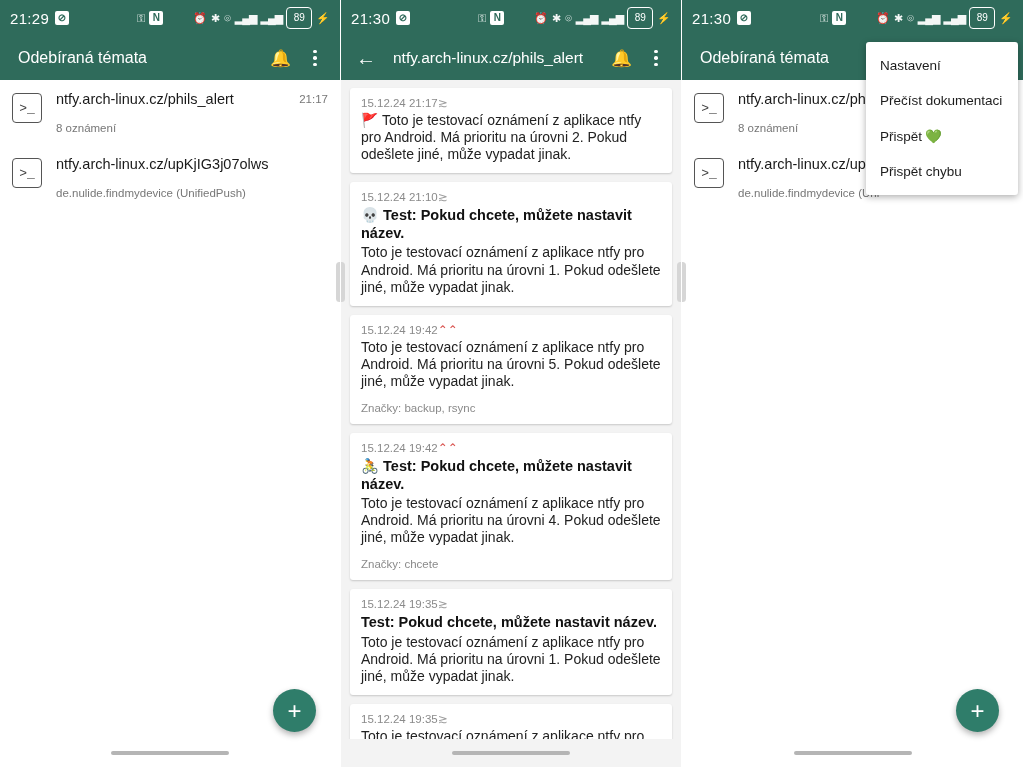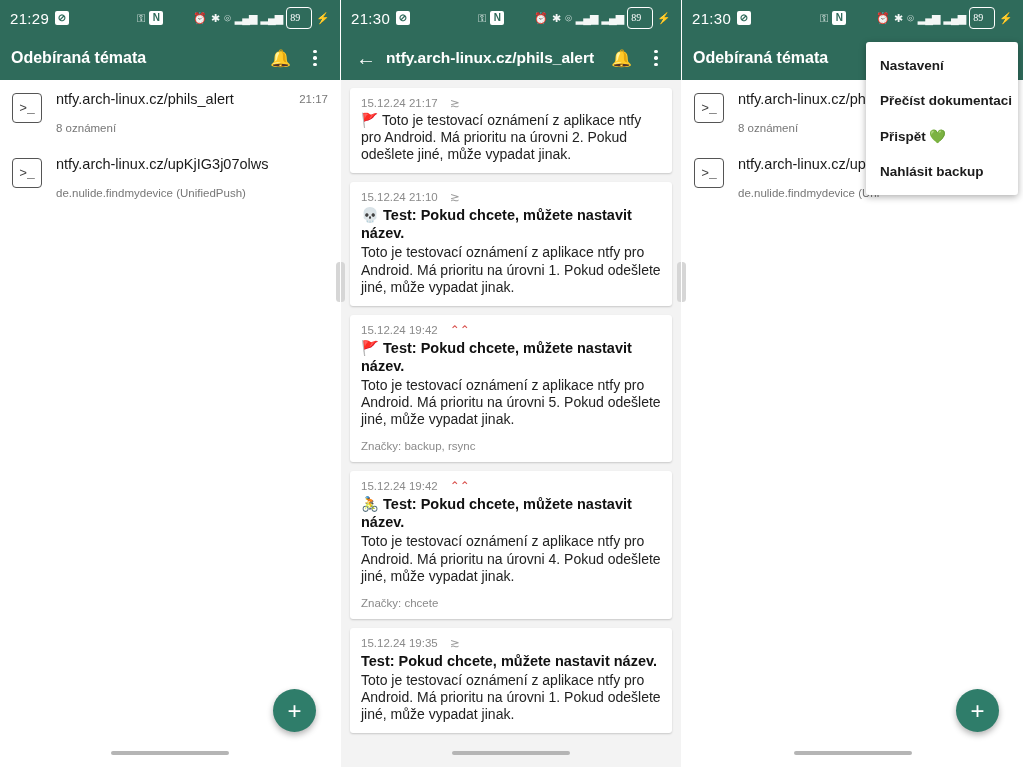--- a/index.html
+++ b/index.html
@@ -58,37 +58,37 @@
     display: inline-block;
   }
   .mini.bars { letter-spacing: -1px; }
   .batt {
     border: 1.5px solid #ffffff;
     border-radius: 4px;
     font-size: 10px;
     padding: 4px 3px;
     line-height: 12px;
     min-width: 26px;
-    font-family: Liberation Serif, serif;
+    text-align: center;
   }
   .bolt { font-size: 11px; }
 
   
   .appbar {
     height: 44px;
     background: #2f6b5b;
     color: #ffffff;
     display: flex;
     align-items: center;
     padding: 0 8px;
   }
   .appbar-title {
     font-size: 16px;
-    font-weight: bold;
-    margin-left: 3px;
+    font-weight: normal;
+    margin-left: 10px;
     white-space: nowrap;
     overflow: hidden;
     text-overflow: ellipsis;
     flex: 1;
   }
   .appbar-title.centeredish { font-size: 15.5px; }
   .appbar-icon {
     width: 34px; height: 34px;
     display: flex; align-items: center; justify-content: center;
     color: #ffffff;
@@ -161,21 +161,21 @@
     box-shadow: 0 1px 2px rgba(0,0,0,0.18);
     padding: 9px 11px 10px 11px;
     margin-bottom: 9px;
   }
   .card-meta {
     font-size: 11.5px;
     color: #8a8a8a;
     margin-bottom: 3px;
     display: flex;
     align-items: center;
-    gap: 12px;
+    gap: 0;
   }
   .prio {
     font-size: 12px;
     line-height: 1;
   }
   .prio.low { color: #9e9e9e; }
   .prio.high { color: #d9534f; }
   .card-title {
     font-size: 14.5px;
     font-weight: bold;
@@ -203,21 +203,20 @@
     border-radius: 3px;
     box-shadow: 0 2px 7px rgba(0,0,0,0.32);
     padding: 6px 0;
     z-index: 20;
   }
   .menu-item {
     padding: 10px 14px;
     font-size: 13.5px;
     color: #1c1c1c;
     white-space: nowrap;
-    font-weight: bold;
   }
 
   
   .fab {
     position: absolute;
     right: 24px; bottom: 35px;
     width: 43px; height: 43px;
     border-radius: 50%;
     background: #2f7d6a;
     color: #ffffff;
@@ -368,24 +367,20 @@
           <span>Test: Pokud chcete, můžete nastavit název.</span>
         </div>
         <div class="card-body">Toto je testovací oznámení z aplikace ntfy pro Android. Má prioritu na úrovni 1. Pokud odešlete jiné, může vypadat jinak.</div>
       </div>
 
       <div class="card">
         <div class="card-meta">
           <span>15.12.24 19:42</span>
           <span class="prio high">⌃⌃</span>
         </div>
-        <div class="card-title">
-          <span>🚩</span>
-          <span>Test: Pokud chcete, můžete nastavit název.</span>
-        </div>
         <div class="card-body">Toto je testovací oznámení z aplikace ntfy pro Android. Má prioritu na úrovni 5. Pokud odešlete jiné, může vypadat jinak.</div>
         <div class="card-tags">Značky: backup, rsync</div>
       </div>
 
       <div class="card">
         <div class="card-meta">
           <span>15.12.24 19:42</span>
           <span class="prio high">⌃⌃</span>
         </div>
         <div class="card-title">
@@ -467,21 +462,21 @@
           <div class="sub-title">ntfy.arch-linux.cz/upK</div>
           <div class="sub-sub">de.nulide.findmydevice (Uni</div>
         </div>
       </div>
     </div>
 
     <div class="menu">
       <div class="menu-item">Nastavení</div>
       <div class="menu-item">Přečíst dokumentaci</div>
       <div class="menu-item">Přispět 💚</div>
-      <div class="menu-item">Nahlásit backup</div>
+      <div class="menu-item">Přispět chybu</div>
     </div>
 
     <div class="fab">+</div>
     <div class="navbar">
       <div class="nav-pill"></div>
     </div>
     <div class="nub left"></div>
   </div>
 
 </div>

